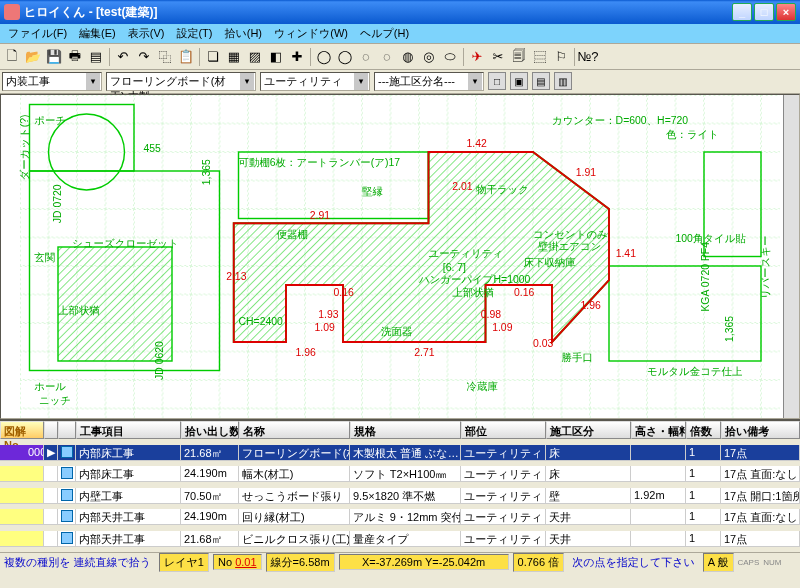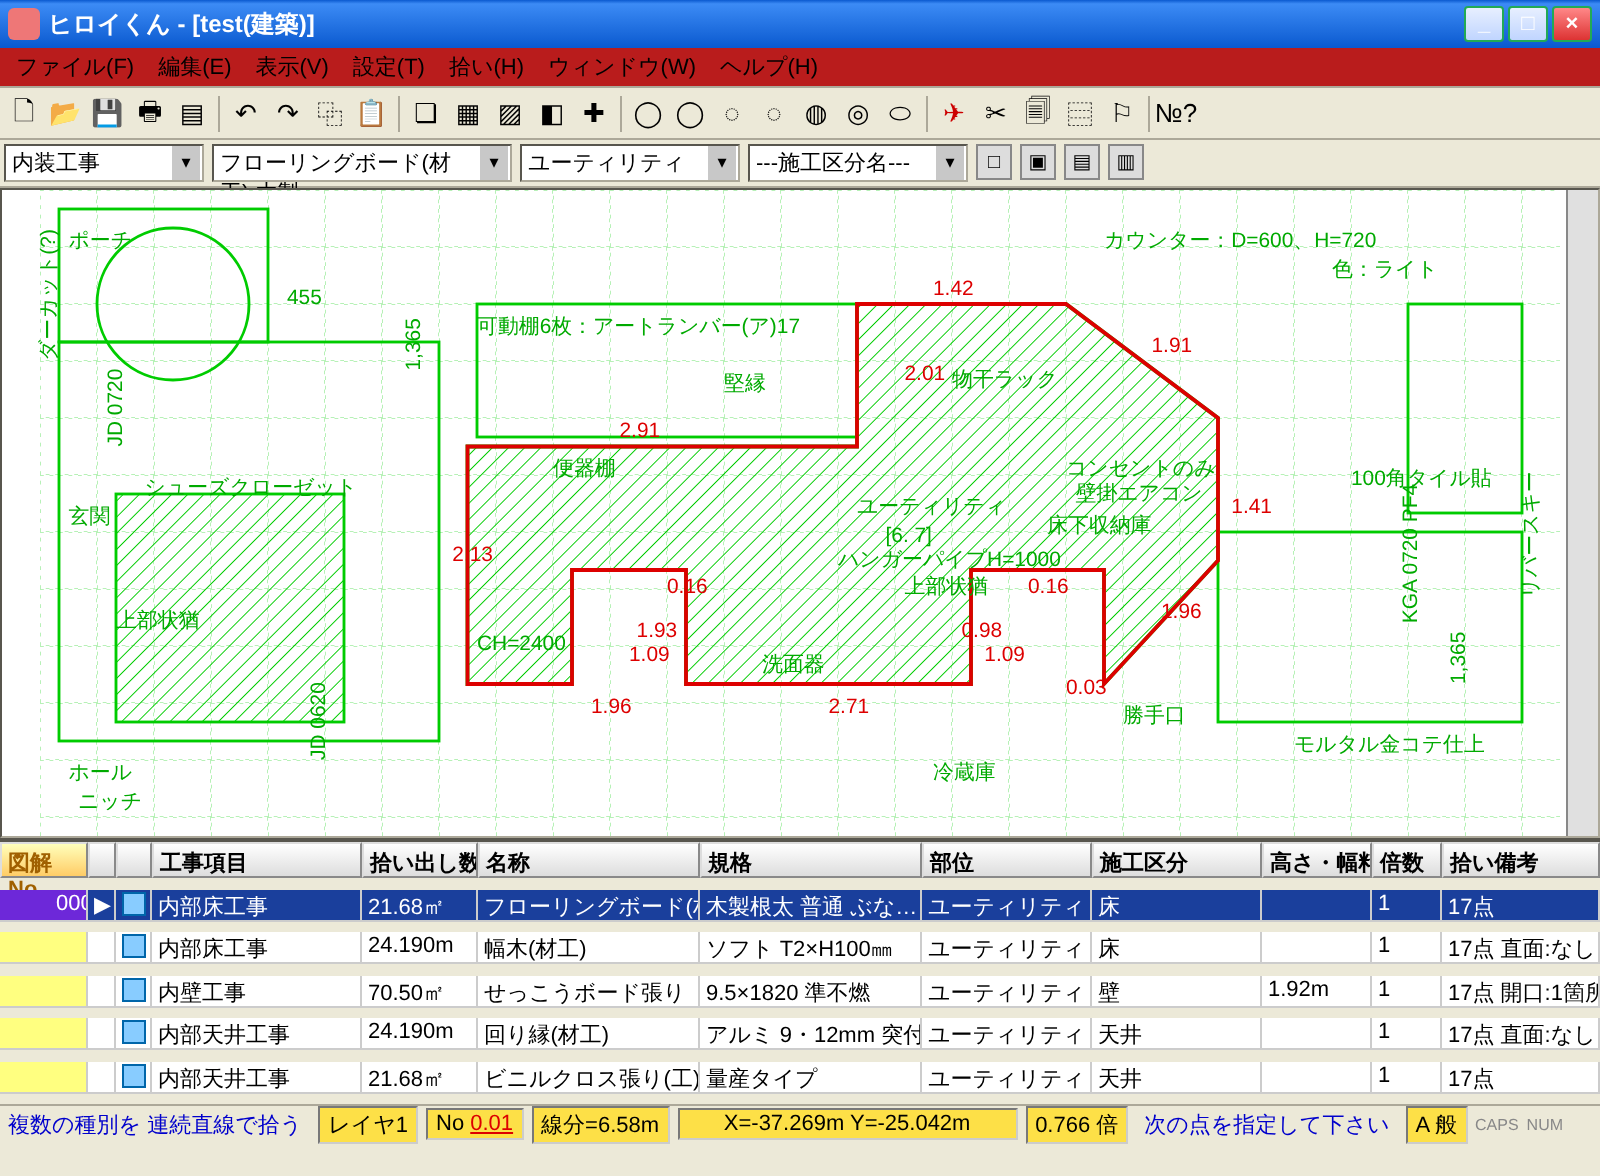--- a/index.html
+++ b/index.html
@@ -3,21 +3,21 @@
 <meta charset="utf-8">
 <style>
 * { box-sizing: border-box; margin: 0; padding: 0; font-family: "MS UI Gothic", sans-serif; font-size: 11px; }
 body { background: #ece9d8; width: 800px; height: 588px; overflow: hidden; display: flex; flex-direction: column; }
 .titlebar { background: linear-gradient(#0a59cf,#3c8bf5 8%,#0a59cf); color: #fff; height: 24px; display: flex; align-items: center; padding: 4px 4px; }
 .titlebar .icon { width: 16px; height: 16px; background: #e77; border-radius: 3px; margin-right: 4px; }
 .titlebar .title { flex: 1; font-weight: bold; font-size: 12px; }
 .winbtns { display: flex; gap: 2px; }
 .winbtn { width: 20px; height: 18px; background: linear-gradient(#e7efff,#c0d5ff); border: 1px solid #2a5; border-radius: 2px; display: flex; align-items: center; justify-content: center; color: #fff; font-weight: bold; cursor: pointer; }
 .winbtn.close { background: linear-gradient(#f88,#d33); }
-.menubar { background: #b91c1c; height: 20px; display: flex; align-items: center; padding: 0 2px; border-bottom: 1px solid #aca899; }
+.menubar { background: #7dd3fc; height: 20px; display: flex; align-items: center; padding: 0 2px; border-bottom: 1px solid #aca899; }
 .menubar span { padding: 2px 6px; cursor: pointer; }
 .toolbar { background: #ece9d8; height: 26px; display: flex; align-items: center; padding: 2px; border-bottom: 1px solid #aca899; gap: 1px; }
 .tbtn { width: 20px; height: 20px; border: 1px solid transparent; display: flex; align-items: center; justify-content: center; cursor: pointer; font-size: 13px; }
 .tsep { width: 1px; height: 18px; background: #aca899; margin: 0 2px; }
 .filterbar { background: #ece9d8; height: 24px; display: flex; padding: 2px; gap: 4px; border-bottom: 1px solid #aca899; }
 .dropdown { background: #fff; border: 1px inset #aca899; height: 19px; padding: 1px 16px 1px 3px; position: relative; min-width: 80px; }
 .dropdown::after { content: "▾"; position: absolute; right: 1px; top: 0; width: 14px; height: 100%; background: #c8c8c8; text-align: center; line-height: 17px; font-size: 9px; }
 .fbtn { width: 18px; height: 18px; border: 1px solid #888; background: #ddd; display: flex; align-items: center; justify-content: center; cursor: pointer; font-size: 10px; }
 .drawing { flex: 1; background: #fff; position: relative; overflow: hidden; border: 1px inset #aca899; }
 .drawing svg { width: 100%; height: 100%; }

